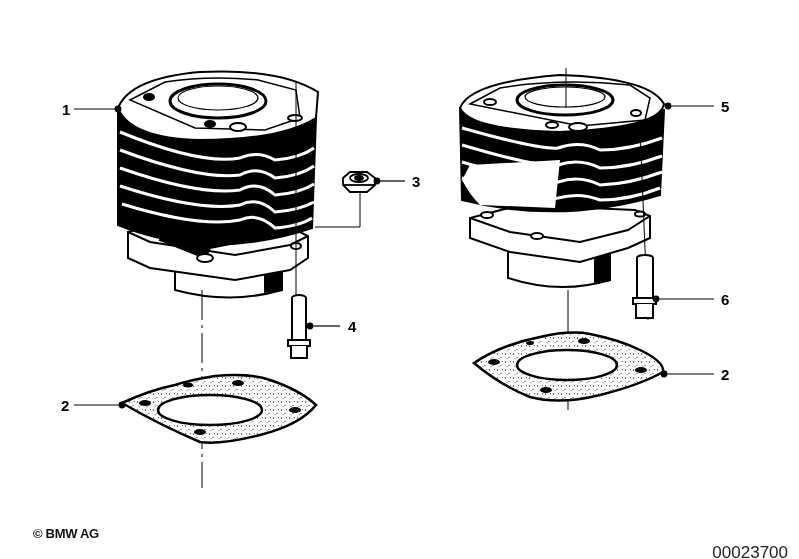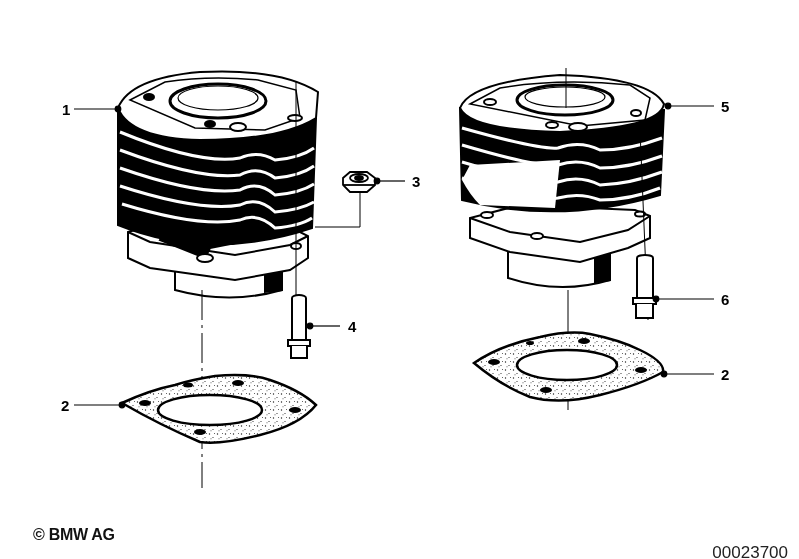--- a/index.html
+++ b/index.html
@@ -1,21 +1,21 @@
 <!DOCTYPE html>
 <html><head>
 <meta charset="utf-8">
 <style>
   html, body { margin:0; padding:0; background:#ffffff; }
   body { width:799px; height:559px; position:relative; overflow:hidden;
          font-family:"Liberation Sans", sans-serif; }
   #diagram { position:absolute; left:0; top:0; }
   .callout-num { position:absolute; font-weight:bold; font-size:15px; color:#000;
                  font-family:"Liberation Sans", sans-serif; line-height:1; }
-  .copyright { position:absolute; left:33px; top:526px; font-size:16px; font-weight:bold;
+  .copyright { position:absolute; left:33px; top:526px; font-size:13px; font-weight:bold;
                color:#111; font-family:"Liberation Sans", sans-serif; letter-spacing:-0.3px; }
   .docnum { position:absolute; right:11px; top:543px; font-size:17px; color:#222;
             font-family:"Liberation Sans", sans-serif; }
 </style>
 </head>
 <body>
 
 <svg id="diagram" width="799" height="559" viewBox="0 0 799 559">
   <defs>
     <pattern id="speckle" width="8" height="8" patternUnits="userSpaceOnUse">

